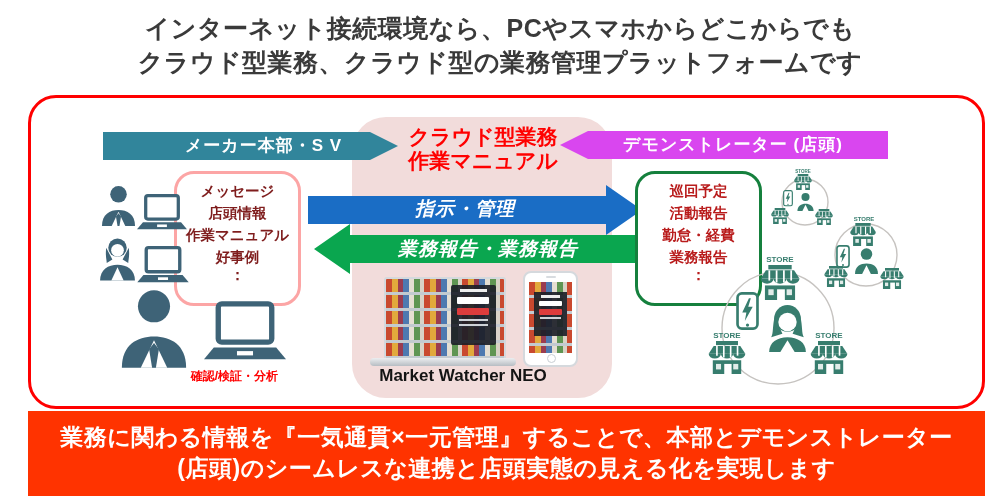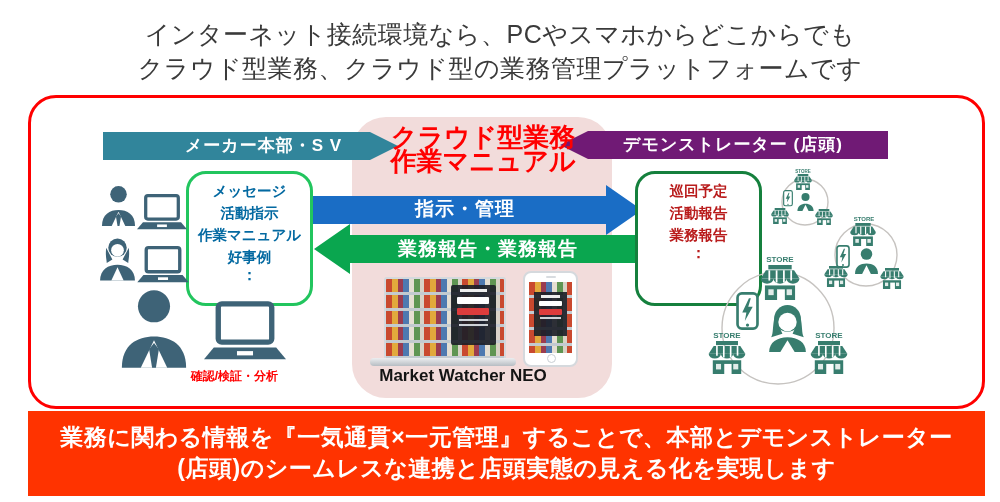--- a/index.html
+++ b/index.html
@@ -1,48 +1,48 @@
 <!DOCTYPE html>
 <html><head>
 <meta charset="utf-8">
 <style>
   html,body{margin:0;padding:0;background:#fff;}
   .stage{position:relative;width:1000px;height:502px;background:#fff;overflow:hidden;
          font-family:"Liberation Sans","DejaVu Sans",sans-serif;}
   .defs{position:absolute;width:0;height:0;overflow:hidden;}
 
-  .title{position:absolute;left:0;top:17px;width:1000px;text-align:center;
-         font-size:25px;line-height:34px;font-weight:normal;color:#3a3a3a;letter-spacing:.5px;}
+  .title{position:absolute;left:0;top:11px;width:1000px;text-align:center;
+         font-size:25px;line-height:34px;font-weight:bold;color:#3a3a3a;letter-spacing:.5px;}
 
   .board{position:absolute;left:28px;top:95px;width:951px;height:308px;
          border:3px solid #FF0000;border-radius:28px;background:#fff;}
 
   .pink{position:absolute;left:352px;top:117px;width:260px;height:281px;
         border-radius:34px;background:#F2DCDB;z-index:1;}
 
   .banner{position:absolute;height:28px;line-height:28px;text-align:center;color:#fff;
           font-size:17px;font-weight:bold;z-index:2;letter-spacing:1px;padding-left:36px;}
   .banner.teal{left:103px;top:132px;width:295px;background:#31859B;padding-right:10px;box-sizing:border-box;
     clip-path:polygon(0 0, calc(100% - 28px) 0, 100% 50%, calc(100% - 28px) 100%, 0 100%);}
-  .banner.grn{left:560px;top:131px;width:328px;background:#701a75;padding-left:18px;box-sizing:border-box;
+  .banner.grn{left:560px;top:131px;width:328px;background:#d946ef;padding-left:18px;box-sizing:border-box;
     clip-path:polygon(28px 0, 100% 0, 100% 100%, 28px 100%, 0 50%);}
 
   .cloudtitle{position:absolute;left:377px;top:125px;width:212px;text-align:center;z-index:4;
-              color:#FF0000;font-size:26px;line-height:24px;font-weight:bold;}
+              color:#FF0000;font-size:21px;line-height:24px;font-weight:bold;}
 
   .arrows{position:absolute;left:0;top:0;width:1000px;height:502px;z-index:3;pointer-events:none;}
   .alabel{position:absolute;z-index:4;color:#fff;font-weight:bold;font-size:19px;text-align:center;
-          height:30px;line-height:30px;letter-spacing:1px;}
+          height:30px;line-height:30px;letter-spacing:1px;font-style:italic;}
   .alabel.blue{left:308px;top:194px;width:314px;}
   .alabel.green{left:348px;top:234px;width:280px;}
 
   .listbox{position:absolute;top:171px;width:121px;height:123px;border-radius:20px;background:#fff;
            z-index:4;text-align:center;font-weight:bold;font-size:14.5px;line-height:22px;
            padding-top:6px;box-sizing:content-box;}
-  .listbox.hq{left:186px;border:3px solid #22c55e;color:#0369a1;}
+  .listbox.hq{left:174px;border:3px solid #fca5a5;color:#7f1d1d;}
   .listbox.st{left:635px;border:3px solid #15803d;color:#b91c1c;}
   .listbox div:last-child{line-height:13px;font-size:15px;}
 
   .icon{position:absolute;z-index:4;}
   .slate{color:#3E6377;}
 
   .caption{position:absolute;left:128px;top:368px;width:150px;z-index:4;text-align:right;
            color:#FF0000;font-size:12px;font-weight:bold;}
 
   .lapscreen{position:absolute;left:384px;top:277px;width:118px;height:79px;z-index:4;
@@ -165,28 +165,29 @@
 
   <svg class="arrows" viewBox="0 0 1000 502">
     <polygon fill="#1A6DC5" points="308,196 606,196 606,185 642,210 606,235 606,224 308,224"></polygon>
     <polygon fill="#0AA64F" points="314,249 350,224 350,235 648,235 648,263 350,263 350,274"></polygon>
   </svg>
   <div class="alabel blue">指示・管理</div>
   <div class="alabel green">業務報告・業務報告</div>
 
   <div class="listbox hq">
     <div>メッセージ</div>
-    <div>活動指示</div>
+    <div>店頭情報</div>
     <div>作業マニュアル</div>
     <div>好事例</div>
     <div>：</div>
   </div>
   <div class="listbox st">
     <div>巡回予定</div>
     <div>活動報告</div>
+    <div>勤怠・経費</div>
     <div>業務報告</div>
     <div>：</div>
   </div>
 
   <svg class="icon slate" style="left:101px;top:184px;width:35px;height:43px">
       <use href="#bustm"></use>
     </svg>
   <svg class="icon slate" style="left:137px;top:194px;width:50px;height:37px">
       <use href="#laptop"></use>
     </svg>

